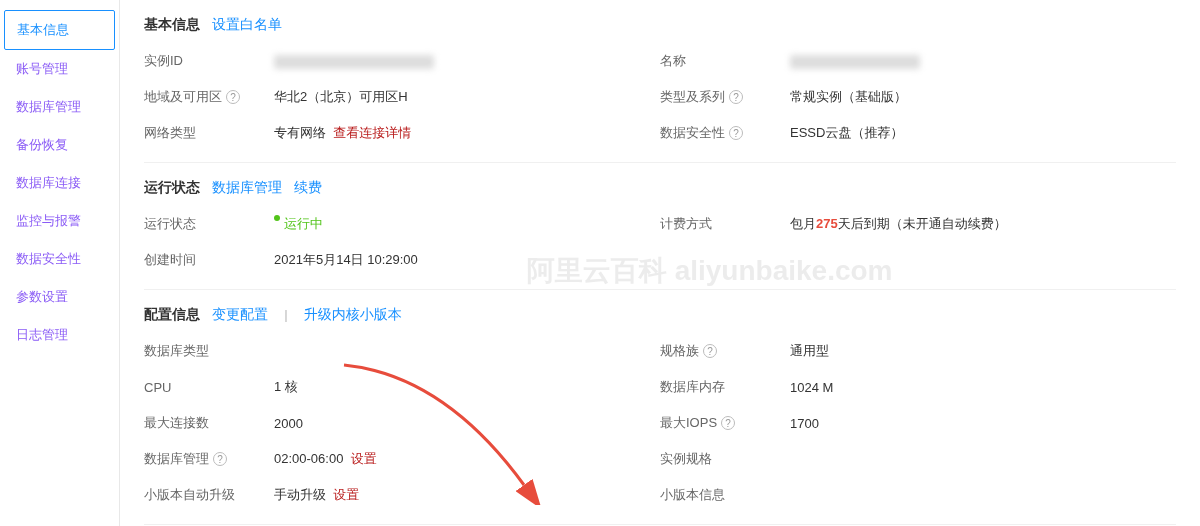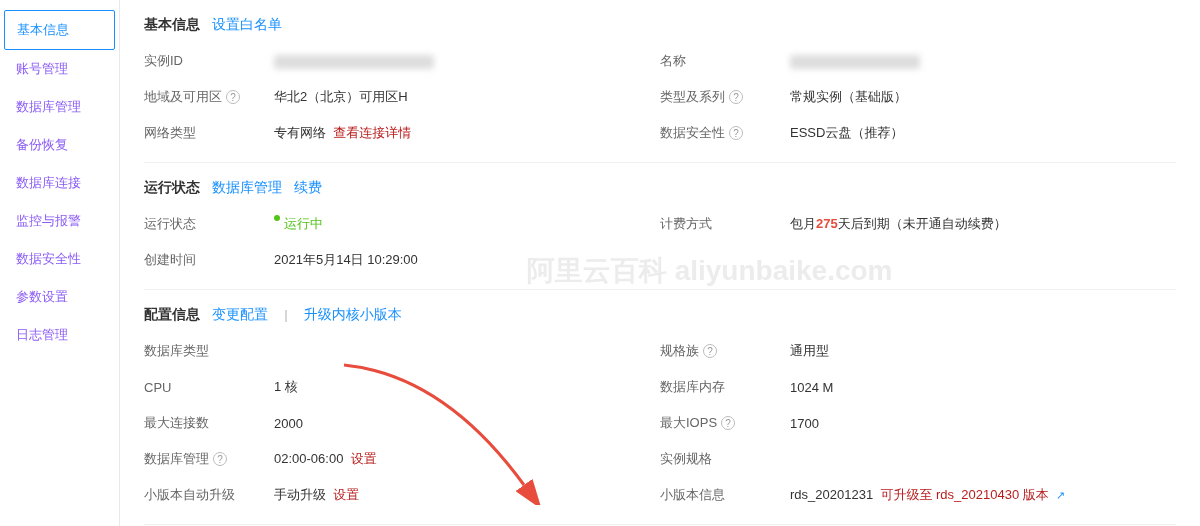--- a/index.html
+++ b/index.html
@@ -189,25 +189,20 @@
       </div>
       <div class="info-row">
         <span class="info-label">小版本自动升级</span>
         <span class="info-value">
           <span>手动升级</span>&nbsp;
           <span class="link">设置</span>
         </span>
       </div>
       <div class="info-row">
         <span class="info-label">小版本信息</span>
-        <span class="info-value">
-          <span>rds_20201231</span>&nbsp;
-          <span class="link upgrade-link">可升级至 rds_20210430 版本</span>&nbsp;
-          <span class="ext-icon">↗</span>
-        </span>
       </div>
     </div>
   </div>
 
   <div class="usage-section" style="position:relative;">
 
     <svg class="red-arrow-svg" width="300" height="160" viewBox="0 0 300 160">
       <defs>
         <marker id="arrowhead" markerWidth="10" markerHeight="7" refX="0" refY="3.5" orient="auto">
           <polygon points="0 0, 10 3.5, 0 7" fill="#e74c3c"></polygon>

